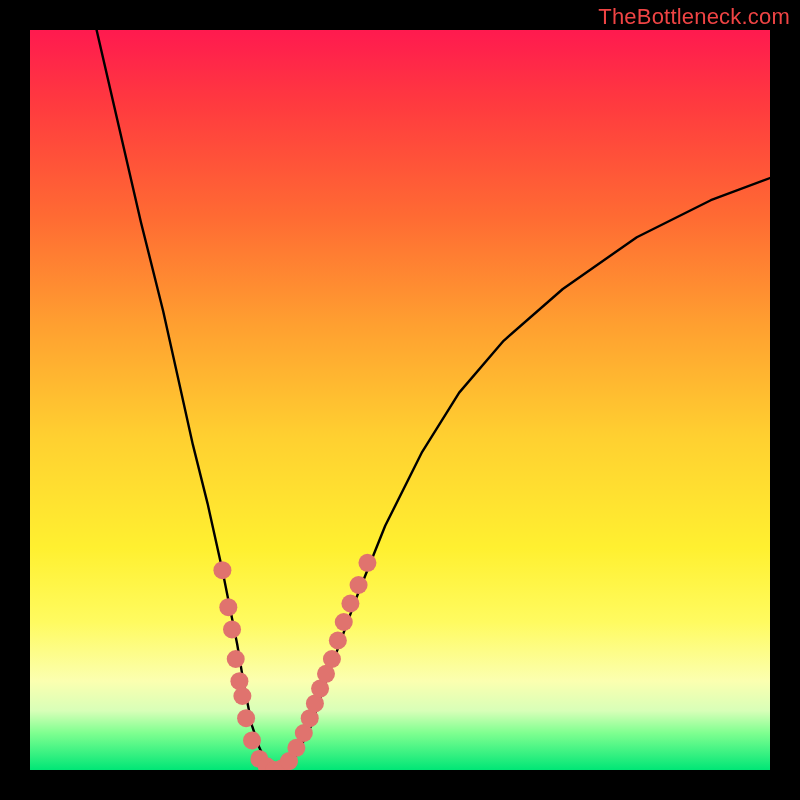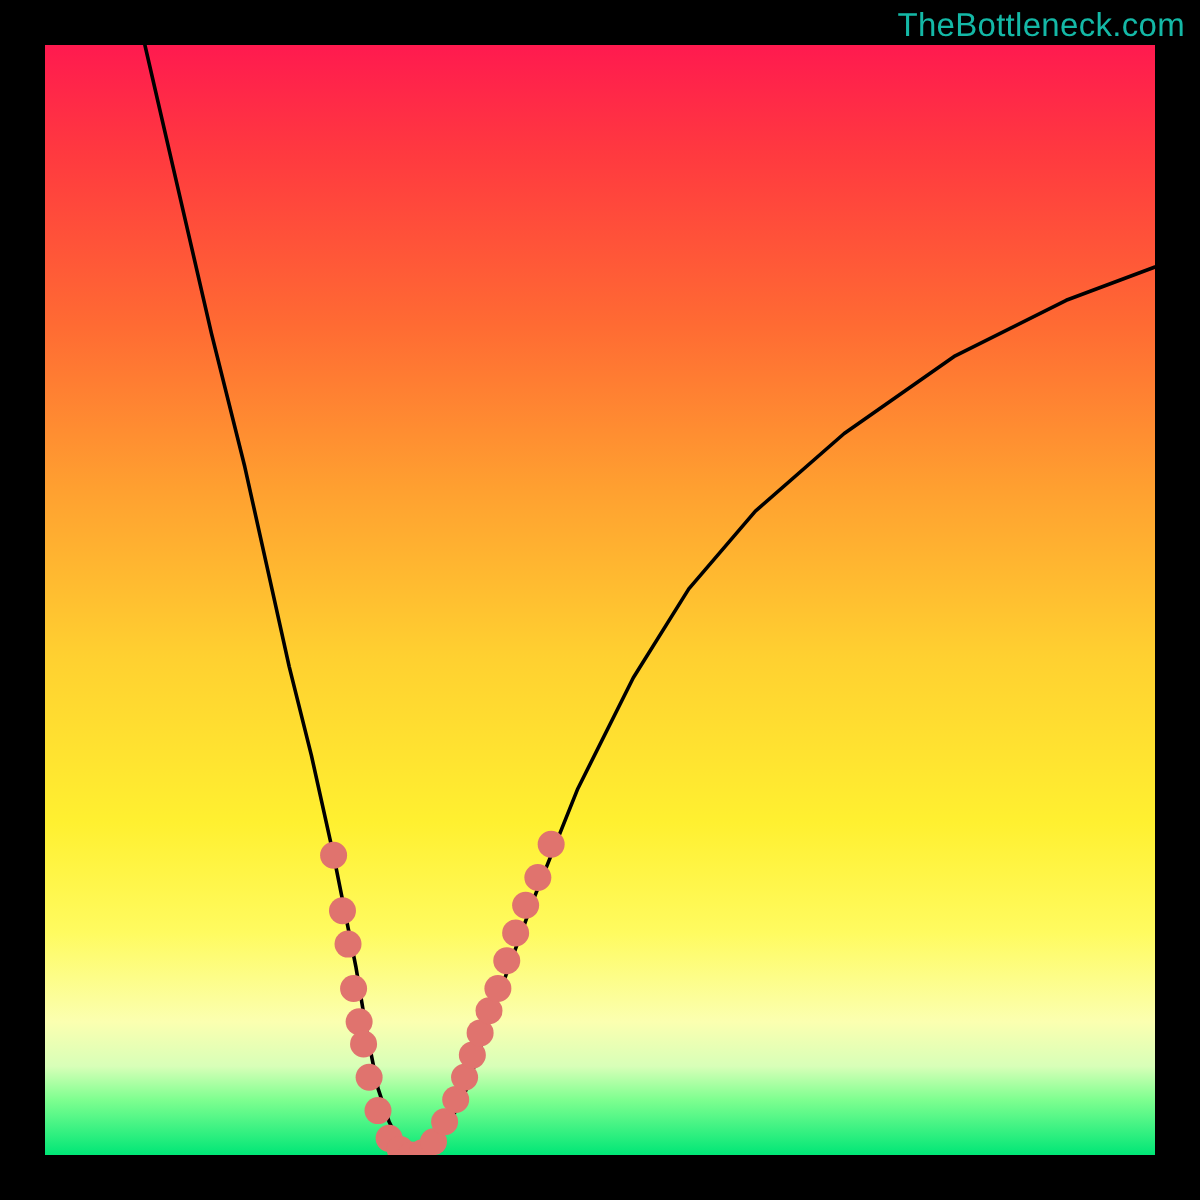--- a/index.html
+++ b/index.html
@@ -34,21 +34,21 @@
       #fbffb0 88%,
       #d8ffb8 92%,
       #7fff90 95%,
       #00e676 100%
     );
   }
   .watermark {
     position: absolute;
     top: 4px;
     right: 10px;
-    color: #14b8a6;
+    color: #ef4444;
     font-size: 22px;
     font-weight: 500;
     letter-spacing: 0.2px;
     user-select: none;
   }
   svg.curve {
     position: absolute;
     left: 0;
     top: 0;
     width: 740px;

